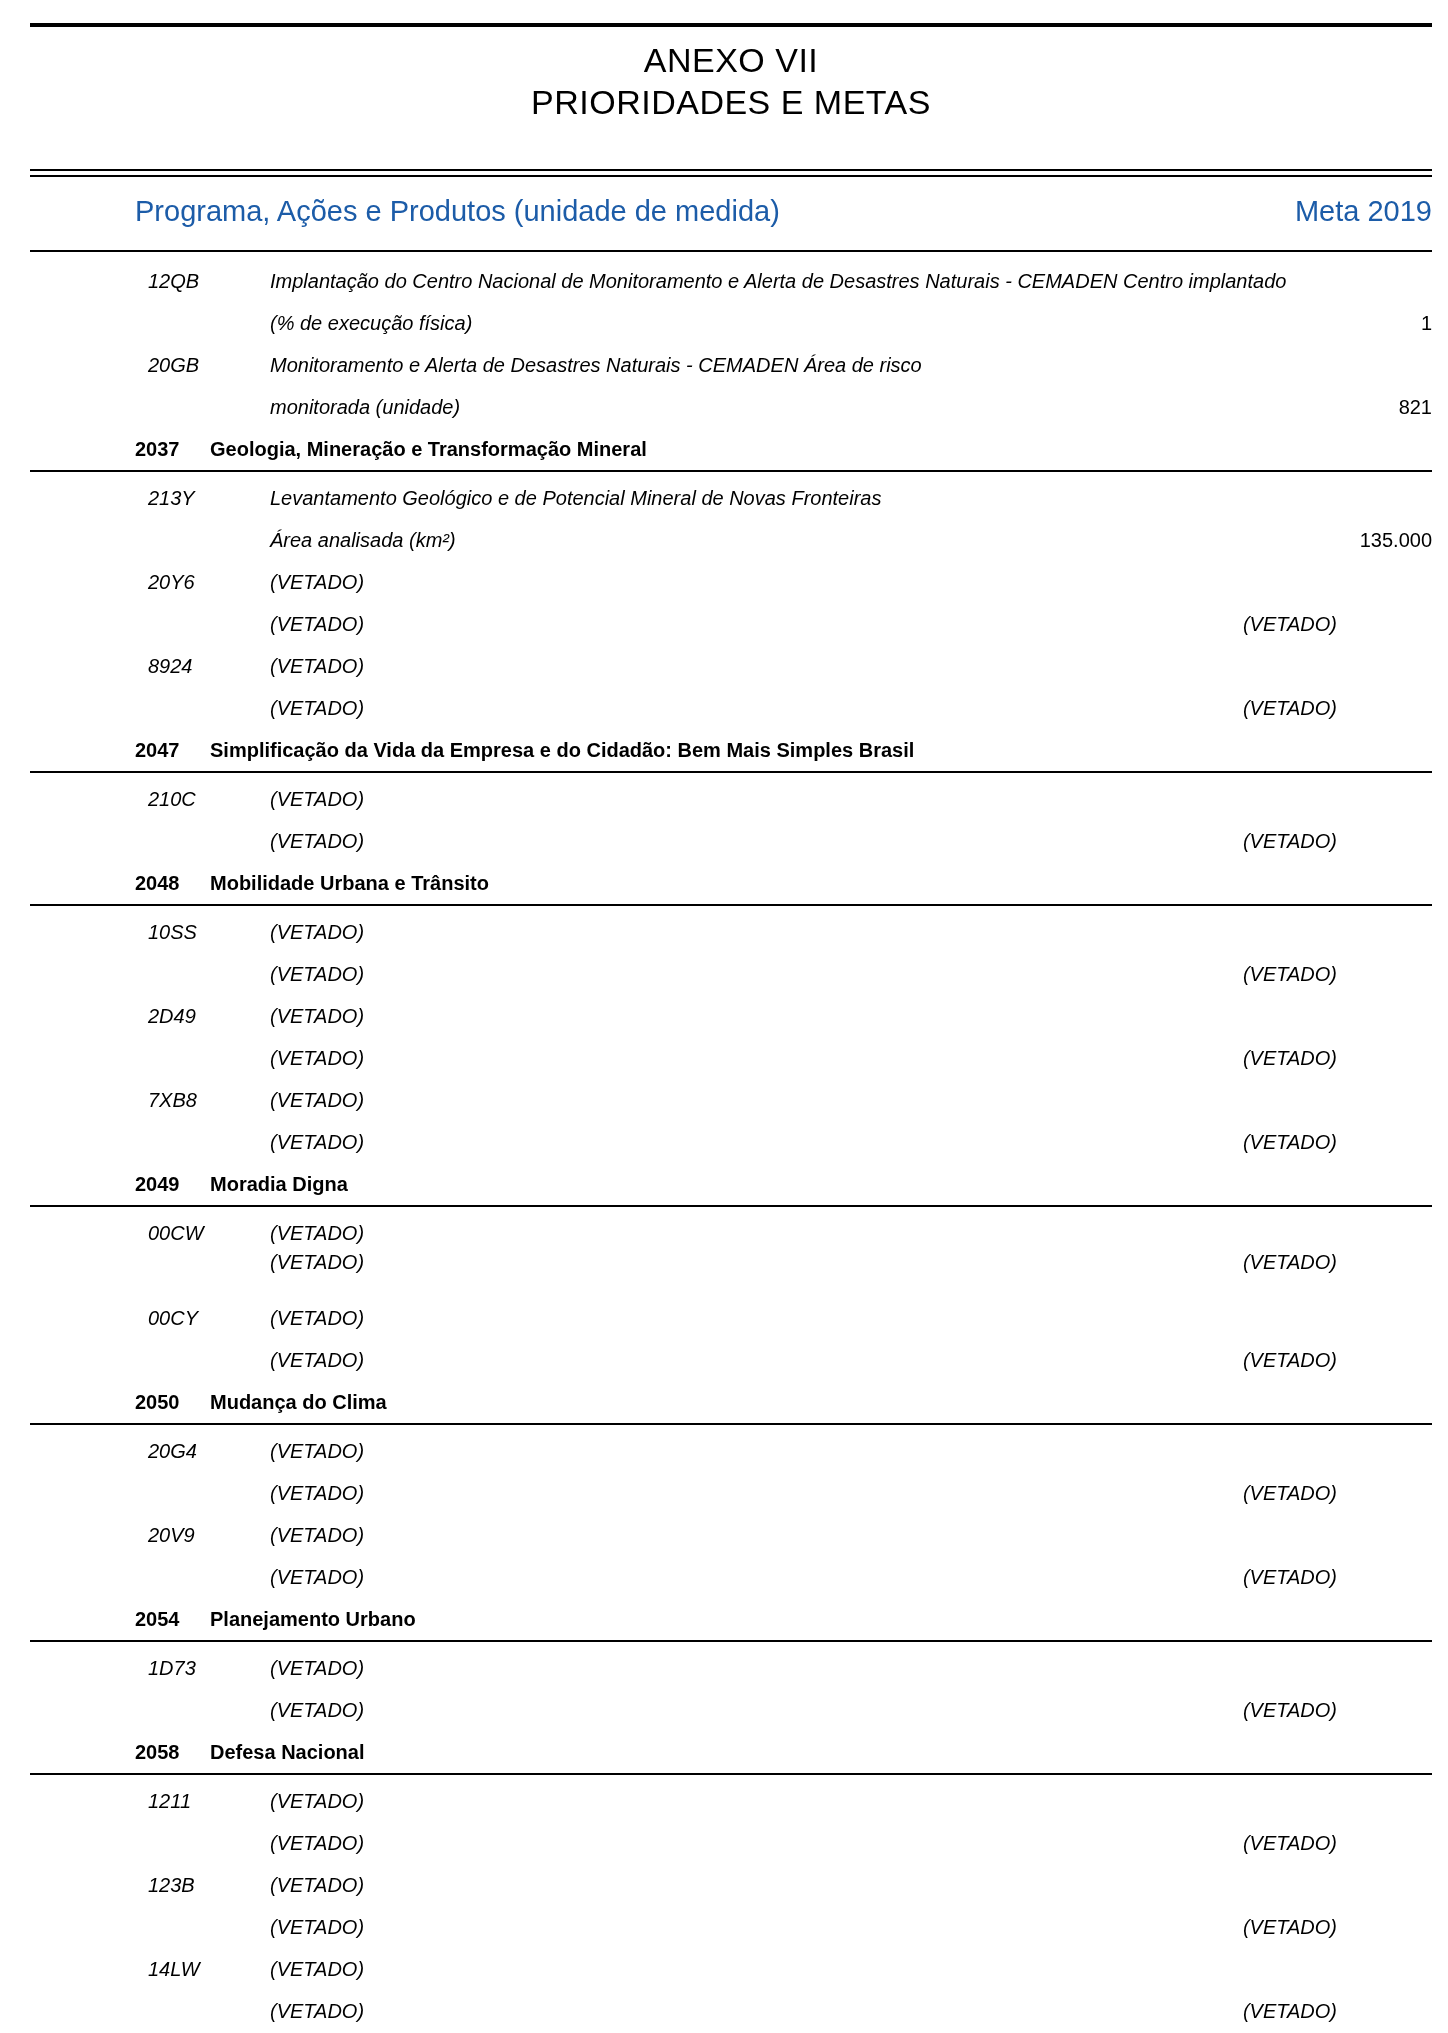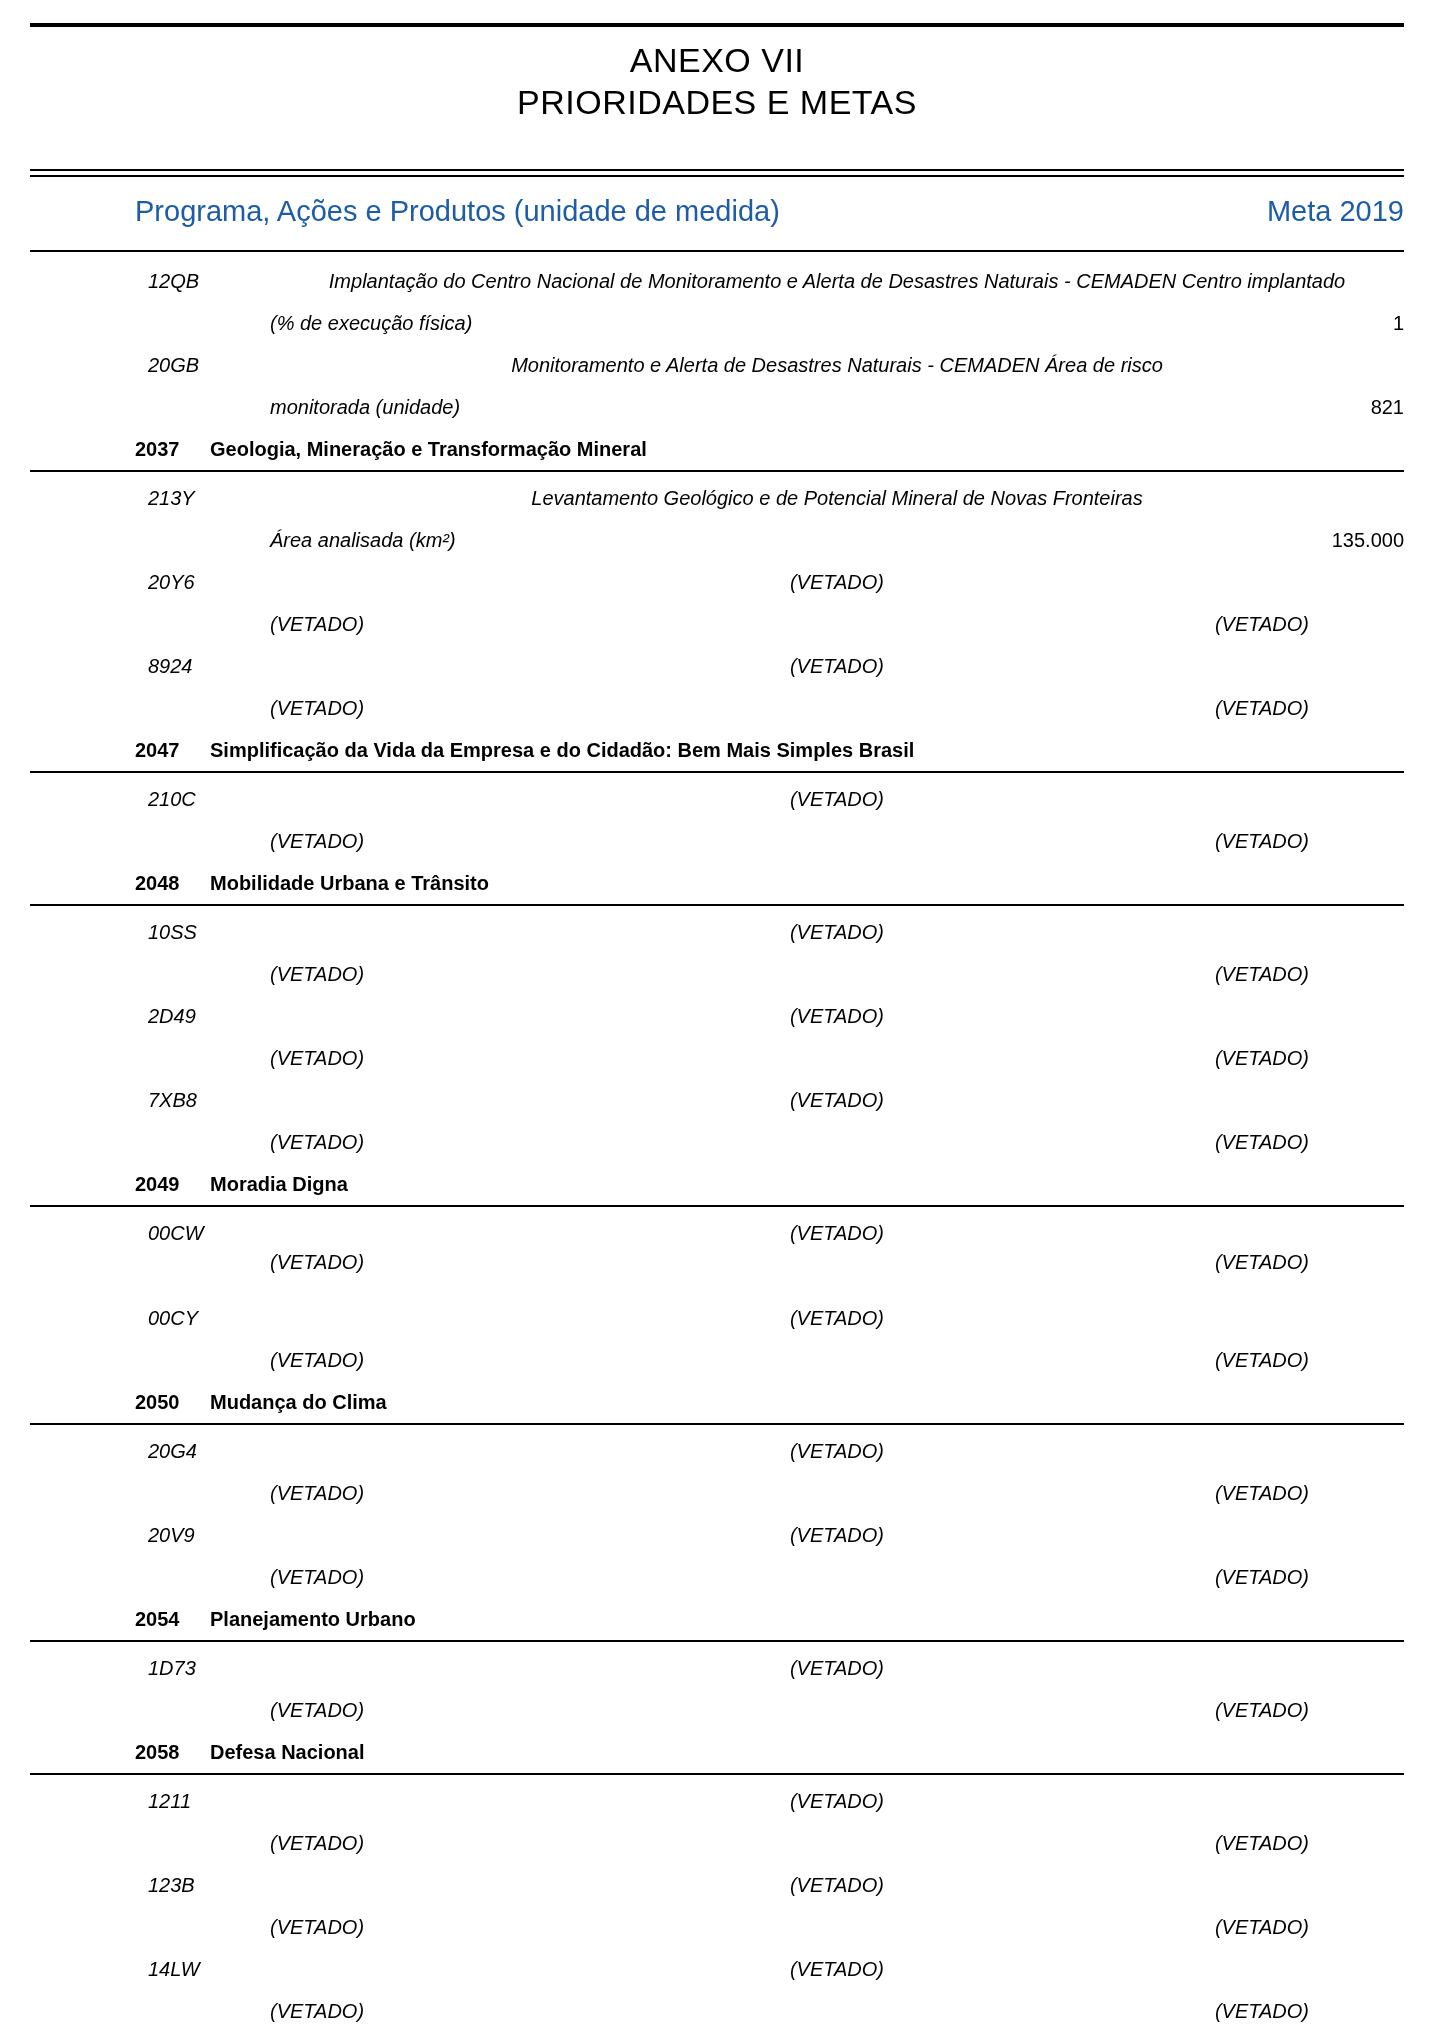--- a/index.html
+++ b/index.html
@@ -5,21 +5,21 @@
   * { margin:0; padding:0; box-sizing:border-box; }
   html, body { background:#ffffff; }
   body { font-family:"Liberation Sans", sans-serif; color:#000; }
 
   .page {
     position:relative;
     width:1448px;
     height:2033px;
     background:#ffffff;
     overflow:hidden;
-    padding:0 44px 0 30px;
+    padding:0 16px 0 30px;
   }
 
   .rule { background:#000; height:2px; }
   .rule.top { margin-top:23px; height:4px; }
   .rule.double-a { margin-top:46px; height:2px; }
   .rule.double-b { margin-top:4px; height:2px; }
   .rule.under-header { margin-top:21px; height:2px; }
 
   .title-block { margin-top:12px; text-align:center; }
   .title-block .t { font-size:34px; line-height:42px; font-weight:normal; letter-spacing:0.5px; }
@@ -39,21 +39,21 @@
   
   .row.action {
     display:grid;
     grid-template-columns:122px 1fr 340px;
     grid-template-rows:auto auto;
     row-gap:15px;
     margin:0 0 15px 118px;
   }
   .row.action.compact { row-gap:2px; margin-bottom:29px; }
   .row.action .code { grid-column:1; grid-row:1; font-style:italic; }
-  .row.action .l1 { grid-column:2 / 4; grid-row:1; font-style:italic;text-align:center; }
+  .row.action .l1 { grid-column:2 / 4; grid-row:1; font-style:italic; }
   .row.action .l2 { grid-column:2; grid-row:2; font-style:italic; }
   .row.action .meta { grid-column:3; grid-row:2; text-align:right; font-style:normal; }
   .row.action .meta.veto { font-style:italic; padding-right:95px; }
 
   
   .program-block { margin:0 0 13px 0; }
   .program-head { display:flex; padding-left:105px; font-weight:bold; }
   .program-head .pcode { width:75px; flex:0 0 75px; }
   .program-head .pname { flex:1; }
   .program-rule { margin-top:7px; height:2px; background:#000; }

